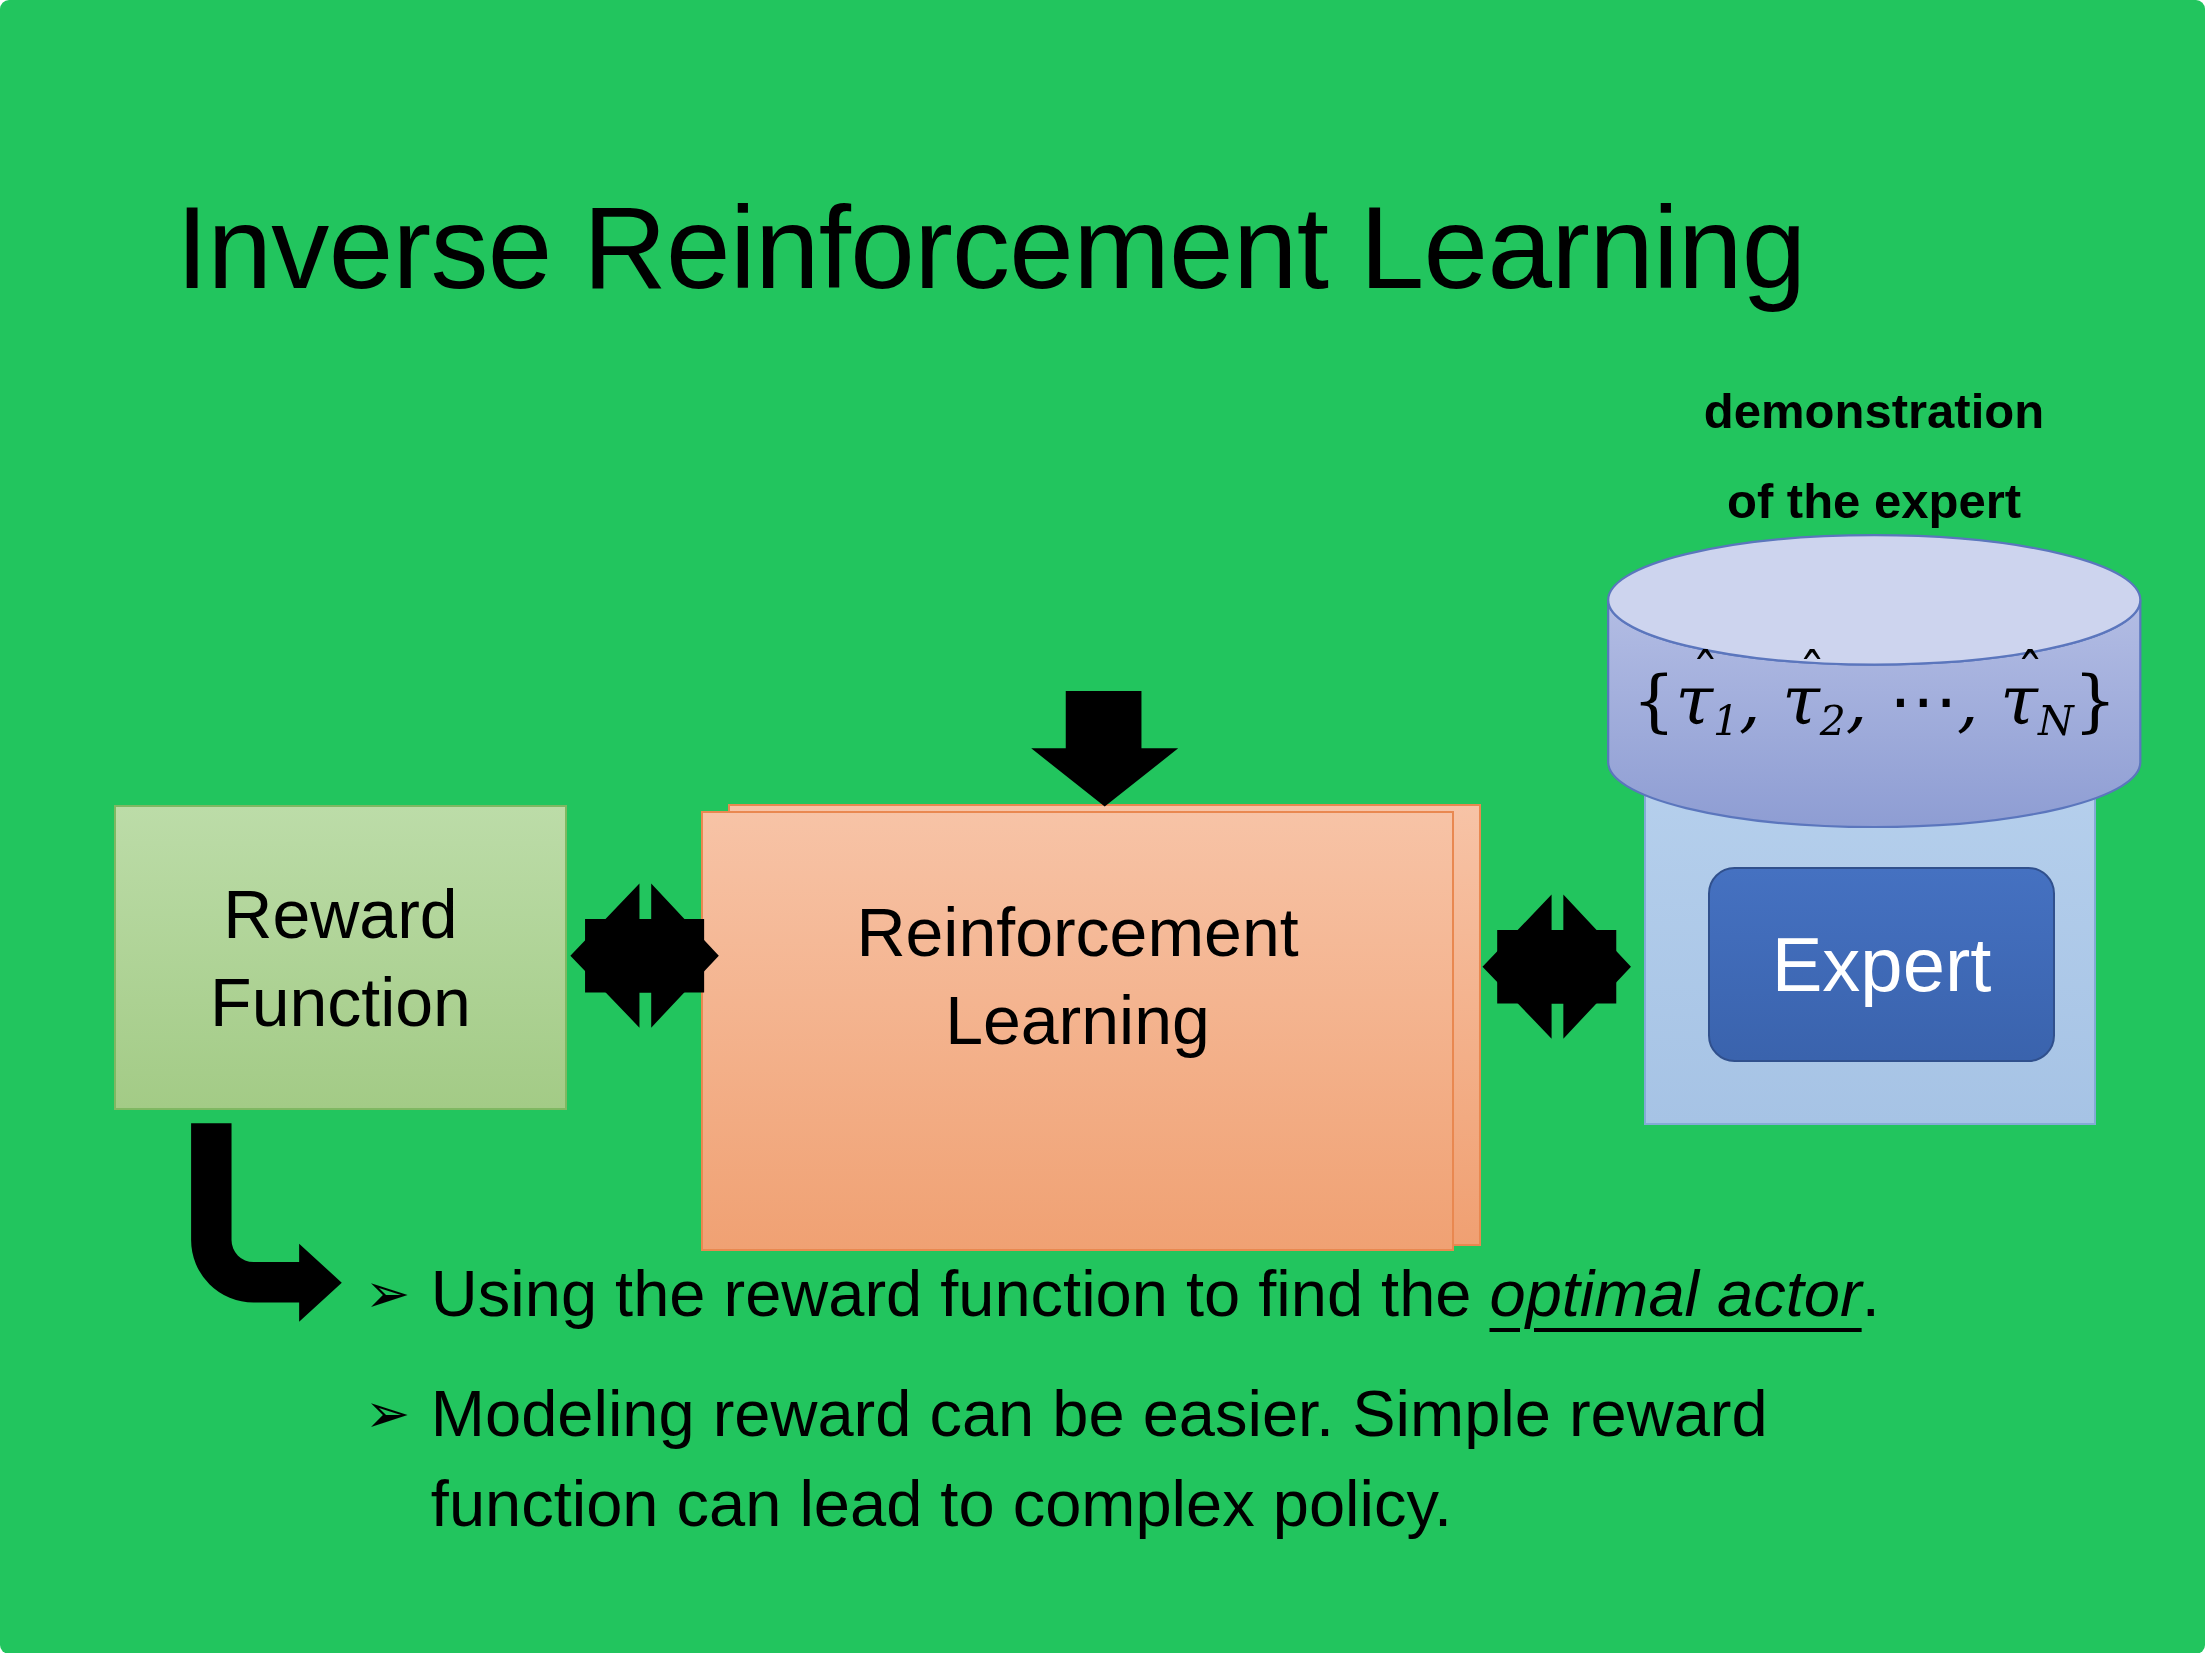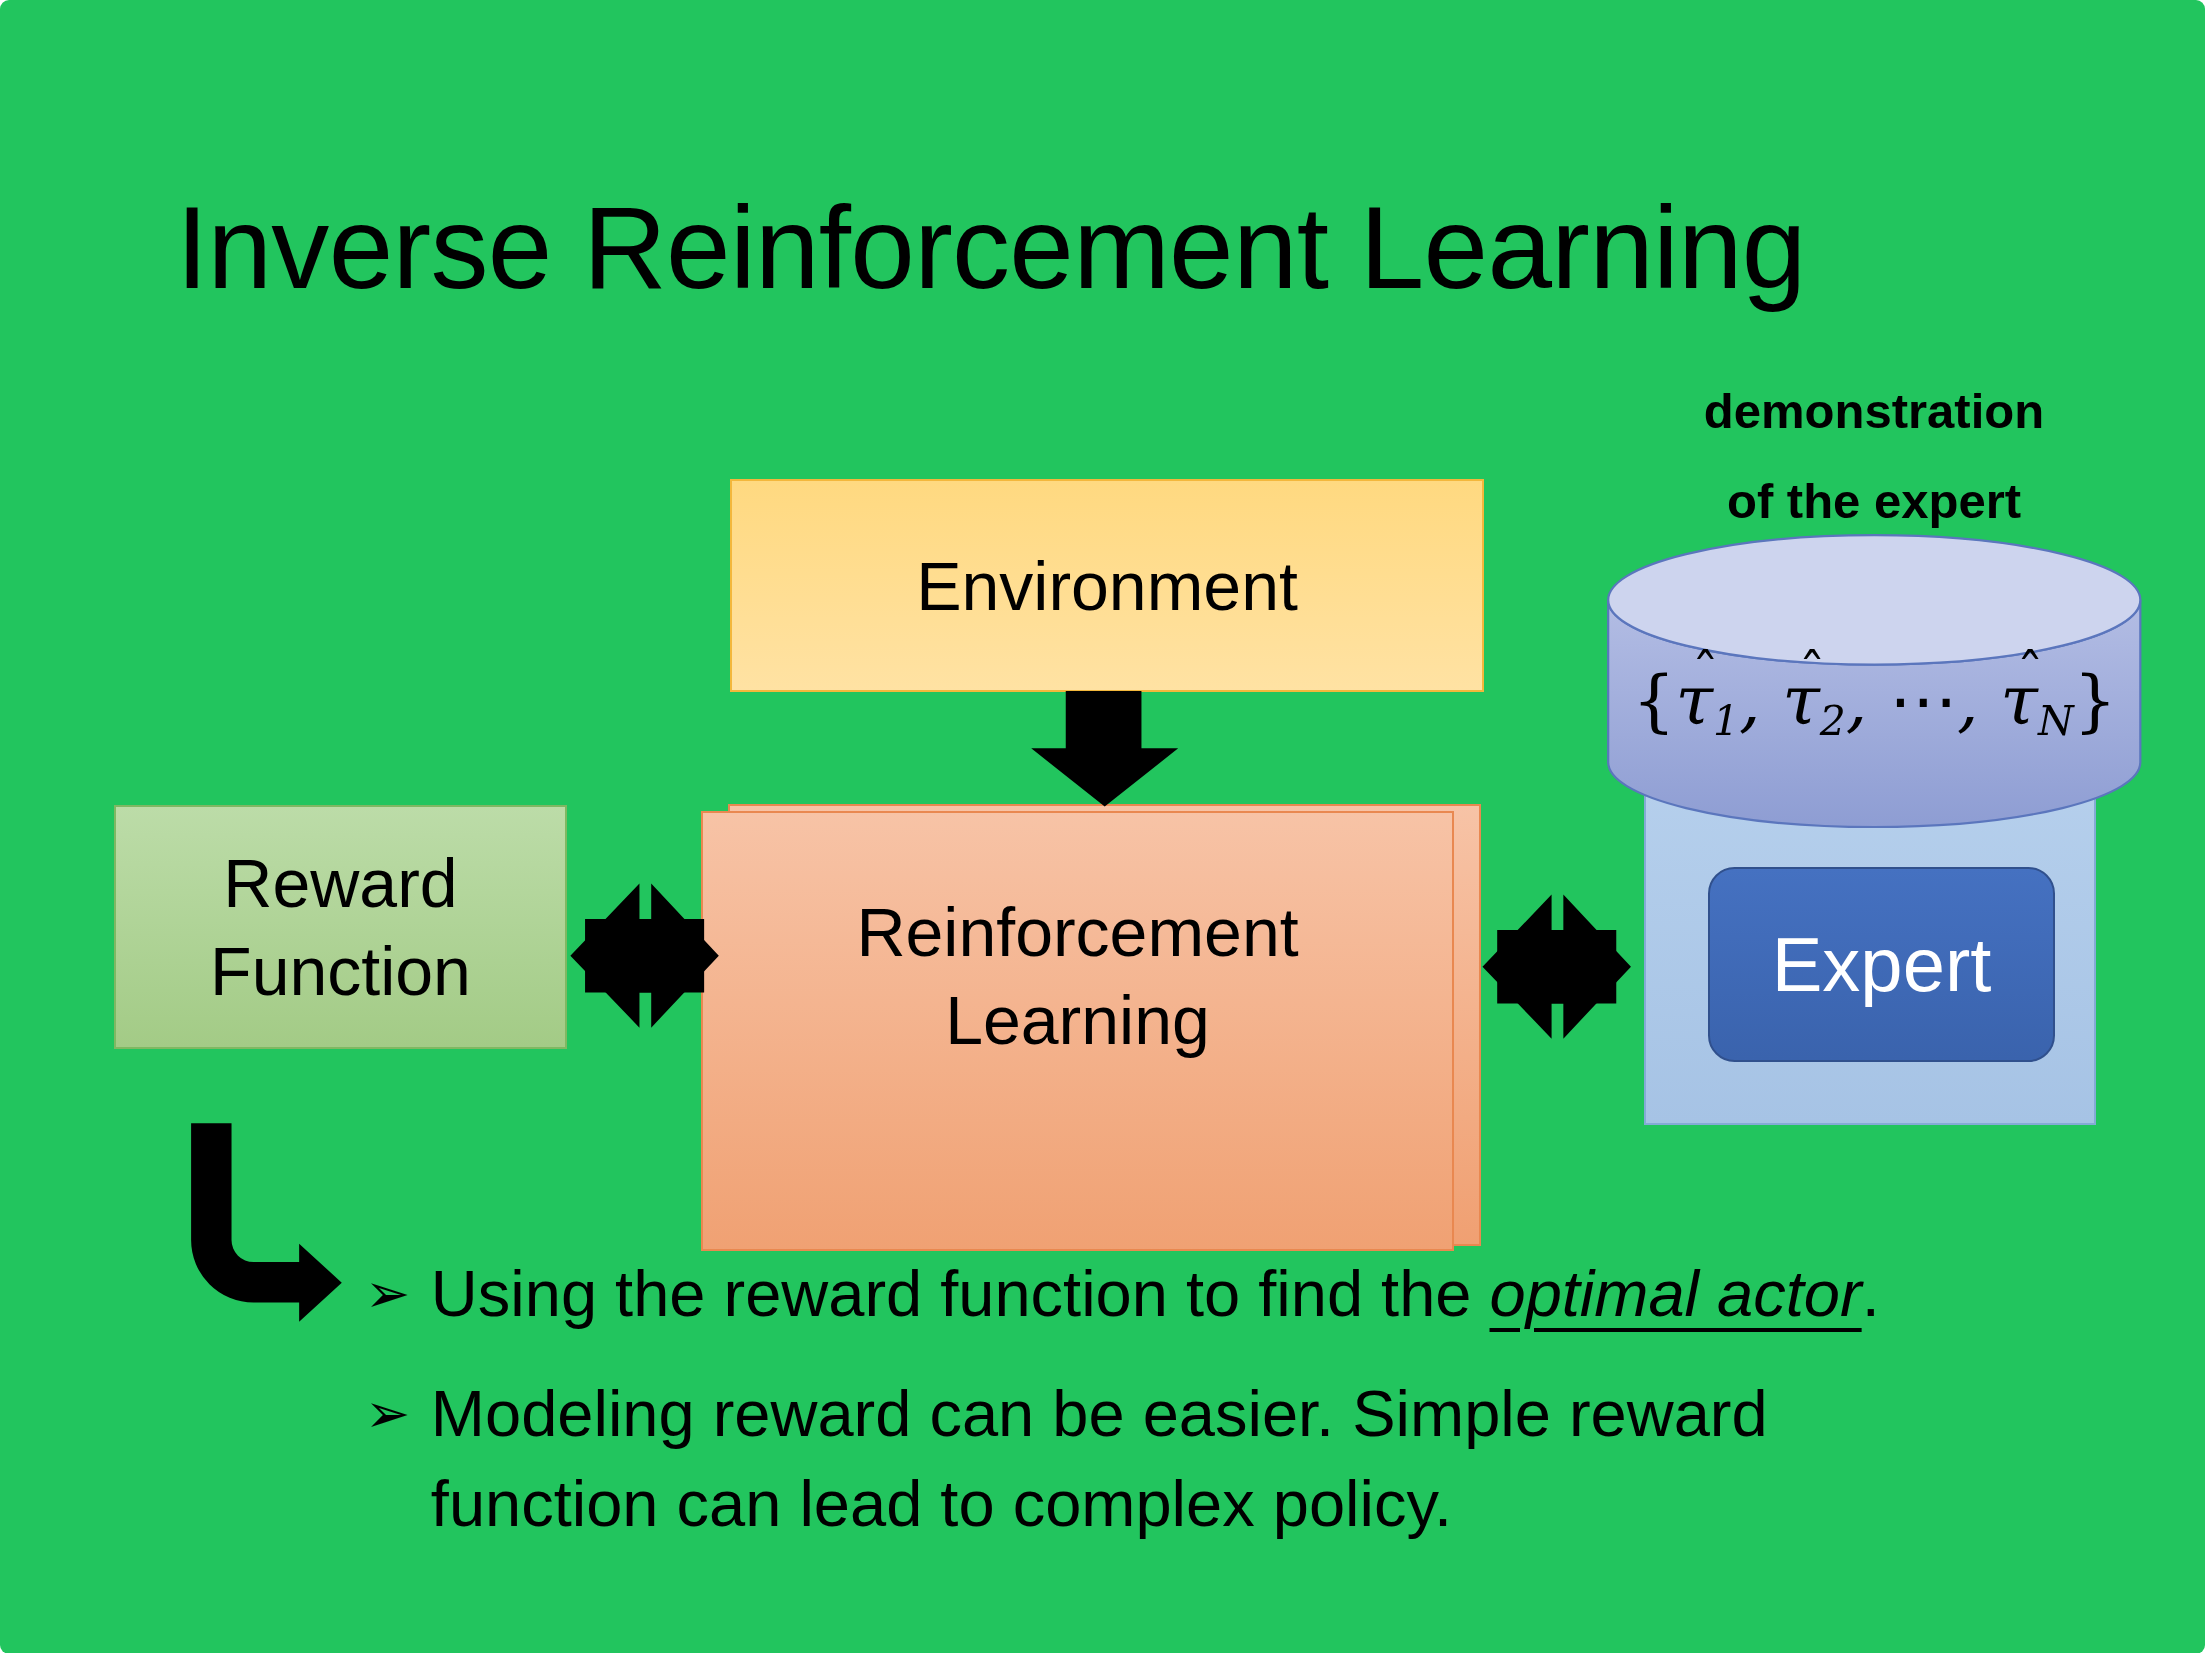--- a/index.html
+++ b/index.html
@@ -13,21 +13,21 @@
   
   .caption{left:1580px;top:366px;width:588px;text-align:center;font-size:49px;line-height:90px;font-weight:bold;}
 
   
   .dbox{box-sizing:border-box;display:flex;align-items:center;justify-content:center;
         text-align:center;font-size:68px;line-height:88px;}
 
   .env{left:730px;top:479px;width:754px;height:213px;border:2.9px solid #F3B73C;
        background:linear-gradient(#FFD980,#FFE2A3);z-index:1;}
 
-  .reward{left:114px;top:805px;width:453px;height:244px;border:2.9px solid #7FB862;
+  .reward{left:114px;top:805px;width:453px;height:305px;border:2.9px solid #7FB862;
           background:linear-gradient(#BCDCA8,#A3CB86);z-index:1;}
 
   .rl-a{left:728px;top:804px;width:753px;height:442px;border:2.2px solid #E98850;
         background:linear-gradient(#F7C3A6,#F0A072);z-index:1;box-sizing:border-box;}
   .rl-b{left:701px;top:811px;width:753px;height:440px;border:2.2px solid #E98850;
         background:linear-gradient(#F7C3A6,#F0A173);z-index:1;align-items:flex-start;padding-top:75px;}
 
   .expert-panel{left:1644px;top:787px;width:452px;height:338px;border:2.2px solid #84ABD5;
         background:linear-gradient(#B5CFEC,#A6C3E5);z-index:1;box-sizing:border-box;}
   .expert-box{left:1700px;top:867px;width:347px;height:195px;border:2.9px solid #30508D;border-radius:26.5px;
@@ -59,23 +59,20 @@
 
 <div class="slide">
 
   <div class="abs title">Inverse Reinforcement Learning</div>
 
   <div class="abs caption">
     <span class="bl">demonstration</span>
     <span class="bl">of the expert</span>
   </div>
 
-  <div class="abs dbox env">
-    <span>Environment</span>
-  </div>
 
   <div class="abs rl-a"></div>
   <div class="abs dbox rl-b">
     <span>
       <span class="bl">Reinforcement</span>
       <span class="bl">Learning</span>
     </span>
   </div>
 
   <div class="abs dbox reward">

